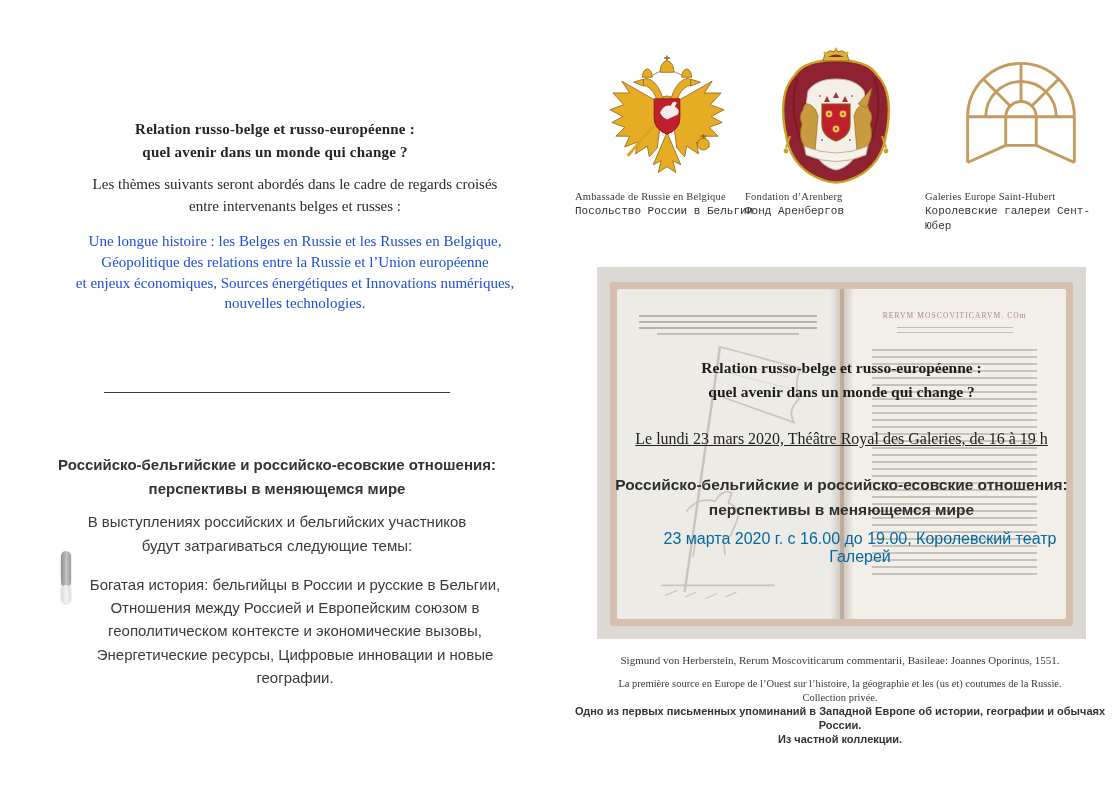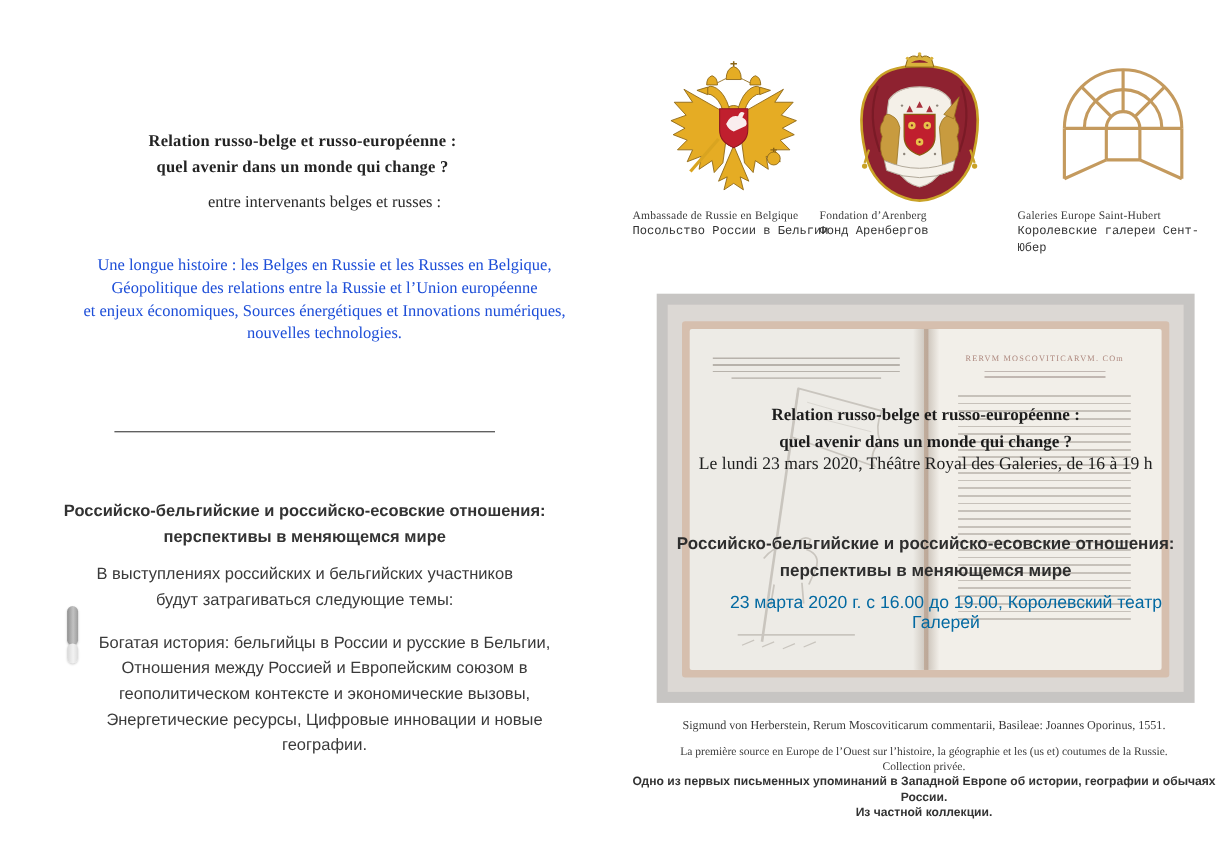--- a/index.html
+++ b/index.html
@@ -36,21 +36,21 @@
 
   
   .logo-art { position:absolute; }
   .logo-cap { position:absolute; top:190px; text-align:left; }
   .logo-cap .fr { font-size:10.5px; line-height:14px; color:#3a3a3a; letter-spacing:.2px; }
   .logo-cap .ruc { font-family:Liberation Mono, monospace;
     font-size:11px; line-height:15px; color:#333; }
 
   
   .photo-frame { position:absolute; left:597px; top:267px; width:489px; height:372px;
-    background:#c7c5c3; padding:10px; }
+    background:#c7c5c3; }
   .photo { position:relative; width:100%; height:100%; background:#dcd8d4; overflow:hidden; }
   .book { position:absolute; left:13px; right:13px; top:15px; bottom:13px;
     background:#d6bfae; border-radius:3px; }
   .page-l { position:absolute; left:7px; top:7px; bottom:7px; width:calc(50% - 9px);
     background:#edebe6; border-radius:2px 0 0 2px; }
   .page-r { position:absolute; right:7px; top:7px; bottom:7px; width:calc(50% - 9px);
     background:#f2efe9; border-radius:0 2px 2px 0; }
   .gutter { position:absolute; left:calc(50% - 12px); top:7px; bottom:7px; width:24px;
     background:linear-gradient(to right, rgba(160,145,130,0) 0%, rgba(150,135,120,.35) 45%, rgba(150,135,120,.4) 55%, rgba(160,145,130,0) 100%); }
   .faint-lines { position:absolute; left:10%; right:10%; top:26px; height:16px;
@@ -60,21 +60,21 @@
   .r-heading { position:absolute; top:22px; left:0; right:0; text-align:center;
     font-size:7.5px; letter-spacing:1.1px; color:rgba(150,100,90,.75);
     font-family:"Liberation Serif",serif; white-space:nowrap; }
   .r-subhead { position:absolute; left:24%; right:24%; top:38px; height:10px;
     background:repeating-linear-gradient(to bottom, rgba(120,100,95,.4) 0 1.4px, transparent 1.4px 5px); }
   .r-body { position:absolute; left:13%; right:13%; top:60px; bottom:40px;
     background:repeating-linear-gradient(to bottom, rgba(110,100,90,.33) 0 1.6px, transparent 1.6px 7px); }
   .overlay { position:absolute; inset:0; padding-right:38px; }
   .o-line { position:absolute; left:0; right:0; text-align:center; }
   .o-title-fr { top:89px; font-weight:bold; font-size:15.5px; line-height:24px; color:#1c1c1c; }
-  .o-date-fr { top:136px; font-size:16px; color:#1e1e1e; }
+  .o-date-fr { top:163px; font-size:16px; color:#1e1e1e;text-decoration:underline; }
   .o-title-ru { top:205px; font-family:"Liberation Sans","DejaVu Sans",sans-serif;
     font-weight:bold; font-size:15.5px; line-height:25px; color:#2e2e2e; }
   .o-date-ru { top:263px; font-family:"Liberation Sans","DejaVu Sans",sans-serif;
     font-size:16px; color:#0369a1;margin-left:37px; }
 
   
   .captions { position:absolute; left:568px; top:0; width:544px; text-align:center; }
   .cap-source { position:absolute; top:654px; left:0; right:0; font-size:11px; color:#3a3a3a; }
   .cap-fr { position:absolute; top:677px; left:0; right:0; font-size:10.5px; line-height:13.5px; color:#3a3a3a; }
   .cap-ru { position:absolute; top:704px; left:0; right:0;
@@ -85,20 +85,21 @@
 <body>
 
 <div class="left-page">
 
   <div class="fr-title">
     <div>Relation russo-belge et russo-européenne :</div>
     <div>quel avenir dans un monde qui change ?</div>
   </div>
 
   <div class="fr-intro">
+    <div>Les thèmes suivants seront abordés dans le cadre de regards croisés</div>
     <div>entre intervenants belges et russes :</div>
   </div>
 
   <div class="fr-topics">
     <div>Une longue histoire : les Belges en Russie et les Russes en Belgique,</div>
     <div>Géopolitique des relations entre la Russie et l’Union européenne</div>
     <div>et enjeux économiques, Sources énergétiques et Innovations numériques,</div>
     <div>nouvelles technologies.</div>
   </div>
 

